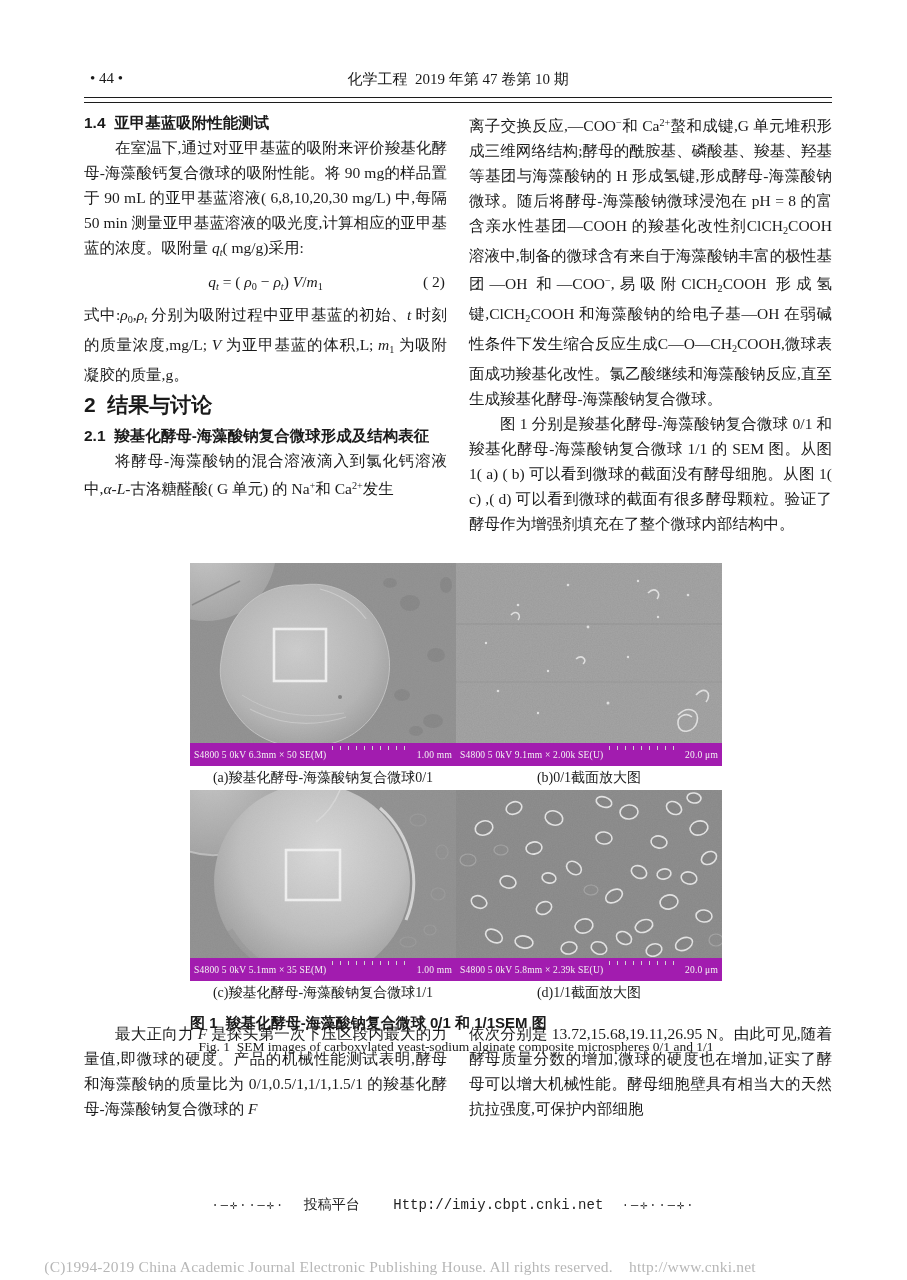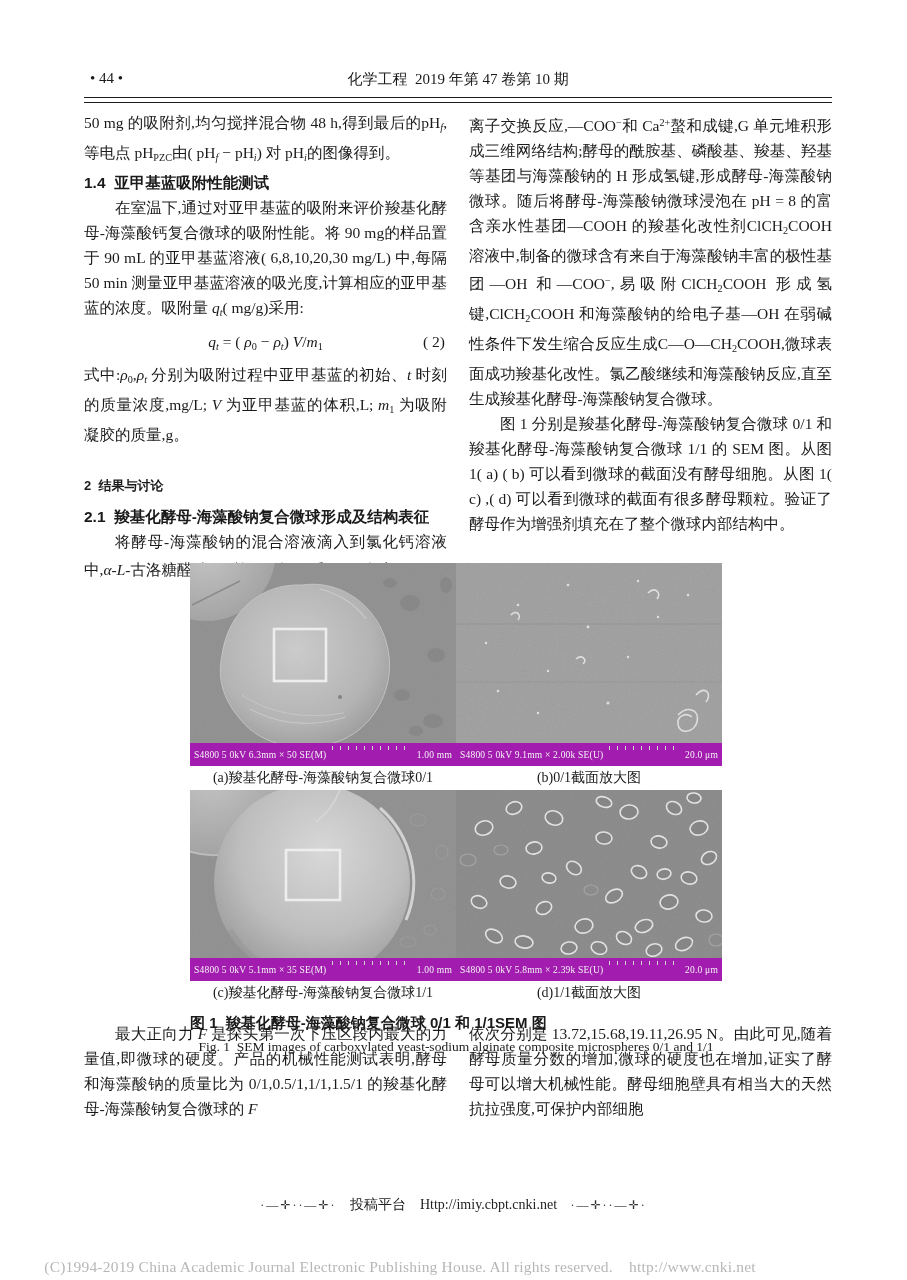--- a/index.html
+++ b/index.html
@@ -13,42 +13,42 @@
         border-top:1.6px solid #1c1c1c;border-bottom:1.6px solid #1c1c1c;}
   
   .cols{position:absolute;left:84px;top:110px;width:748px;display:flex;gap:22px;}
   .cols.lower{top:1021px;}
   .col{width:363px;font-size:15.5px;line-height:25px;text-align:justify;}
   .col p{margin:0;}
   .ind{text-indent:2em;}
   h3.sec,h4.sec{margin:0;font-weight:bold;white-space:pre-wrap;text-align:left;
         font-family:"Liberation Sans","DejaVu Sans",sans-serif;}
   h4.sec{font-size:15.5px;line-height:25px;}
-  h3.sec{font-size:13px;line-height:28px;margin:25px 0 4px 0;}
+  h3.sec{font-size:21px;line-height:28px;margin:4px 0 4px 0;}
   .eqrow{position:relative;margin:4px 0 2px 0;text-align:center;line-height:26px;}
   .eqnum{position:absolute;right:2px;top:0;}
   .rf-sub{font-size:0.66em;vertical-align:-0.3em;}
   .rf-sup{font-size:0.66em;vertical-align:0.5em;}
   .rf-i{font-style:italic;}
   
   .figblock{position:absolute;left:190px;top:563px;width:532px;}
   .semrow{display:flex;}
   .panel{width:266px;}
   .panel svg{display:block;}
   .bar{height:23px;background:#a21caf;color:#f4f4f4;display:flex;align-items:center;
        padding:0 4px;font-size:9.5px;letter-spacing:0.2px;white-space:nowrap;}
   .bar .ticks{flex:1;height:4px;align-self:flex-start;margin:3px 6px 0 6px;
        background:repeating-linear-gradient(90deg,#d2d2d2 0 1px,transparent 1px 8px);}
   .caprow{display:flex;}
   .caprow .cap{width:266px;text-align:center;font-size:14px;line-height:24px;}
   .ftitle-cn{font-weight:bold;font-size:15px;line-height:28px;margin-top:4px;
        font-family:"Liberation Sans","DejaVu Sans",sans-serif;white-space:pre-wrap;}
   .ftitle-en{text-align:center;font-size:13.5px;line-height:20px;white-space:pre-wrap;}
   
-  .subline{position:absolute;left:0;top:1196px;width:100%;text-align:center;font-size:14px;color:#222;}
+  .subline{position:absolute;left:0;top:1196px;width:100%;text-align:center;font-size:14px;color:#222;font-family:Liberation Mono, monospace;}
   .subline .orn{letter-spacing:2px;font-size:12px;color:#333;margin:0 10px;}
   .copyright{position:absolute;left:28px;top:1240px;font-size:15.5px;color:#b7b7b7;
        letter-spacing:0.2px;white-space:pre-wrap;}
 </style>
 </head>
 <body>
 
 <div class="page">
 
   <svg width="0" height="0" style="position:absolute" aria-hidden="true">
@@ -79,21 +79,20 @@
   </svg>
 
   <div class="hdr">
     <span class="pgnum">• 44 •</span>
     <span class="jrnl">化学工程  2019 年第 47 卷第 10 期</span>
   </div>
   <div class="double-rule"></div>
 
   <div class="cols">
     <div class="col">
-      <p>50 mg 的吸附剂,均匀搅拌混合物 48 h,得到最后的pH<span class="rf-sub rf-i">f</span>,等电点 pH<span class="rf-sub">PZC</span>由( pH<span class="rf-sub rf-i">f</span> − pH<span class="rf-sub rf-i">i</span>) 对 pH<span class="rf-sub rf-i">i</span>的图像得到。</p>
       <h4 class="sec">1.4  亚甲基蓝吸附性能测试</h4>
       <p class="ind">在室温下,通过对亚甲基蓝的吸附来评价羧基化酵母-海藻酸钙复合微球的吸附性能。将 90 mg的样品置于 90 mL 的亚甲基蓝溶液( 6,8,10,20,30 mg/L) 中,每隔 50 min 测量亚甲基蓝溶液的吸光度,计算相应的亚甲基蓝的浓度。吸附量 <span class="rf-i">q</span><span class="rf-sub rf-i">t</span>( mg/g)采用:</p>
       <div class="eqrow">
         <span><span class="rf-i">q</span><span class="rf-sub rf-i">t</span> = ( <span class="rf-i">ρ</span><span class="rf-sub">0</span> − <span class="rf-i">ρ</span><span class="rf-sub rf-i">t</span>) <span class="rf-i">V</span>/<span class="rf-i">m</span><span class="rf-sub">1</span></span>
         <span class="eqnum">( 2)</span>
       </div>
       <p>式中:<span class="rf-i">ρ</span><span class="rf-sub">0</span>,<span class="rf-i">ρ</span><span class="rf-sub rf-i">t</span> 分别为吸附过程中亚甲基蓝的初始、<span class="rf-i">t</span> 时刻的质量浓度,mg/L; <span class="rf-i">V</span> 为亚甲基蓝的体积,L; <span class="rf-i">m</span><span class="rf-sub">1</span> 为吸附凝胶的质量,g。</p>
       <h3 class="sec">2  结果与讨论</h3>
       <h4 class="sec">2.1  羧基化酵母-海藻酸钠复合微球形成及结构表征</h4>
       <p class="ind">将酵母-海藻酸钠的混合溶液滴入到氯化钙溶液中,<span class="rf-i">α</span>-<span class="rf-i">L</span>-古洛糖醛酸( G 单元) 的 Na<span class="rf-sup">+</span>和 Ca<span class="rf-sup">2+</span>发生</p>

